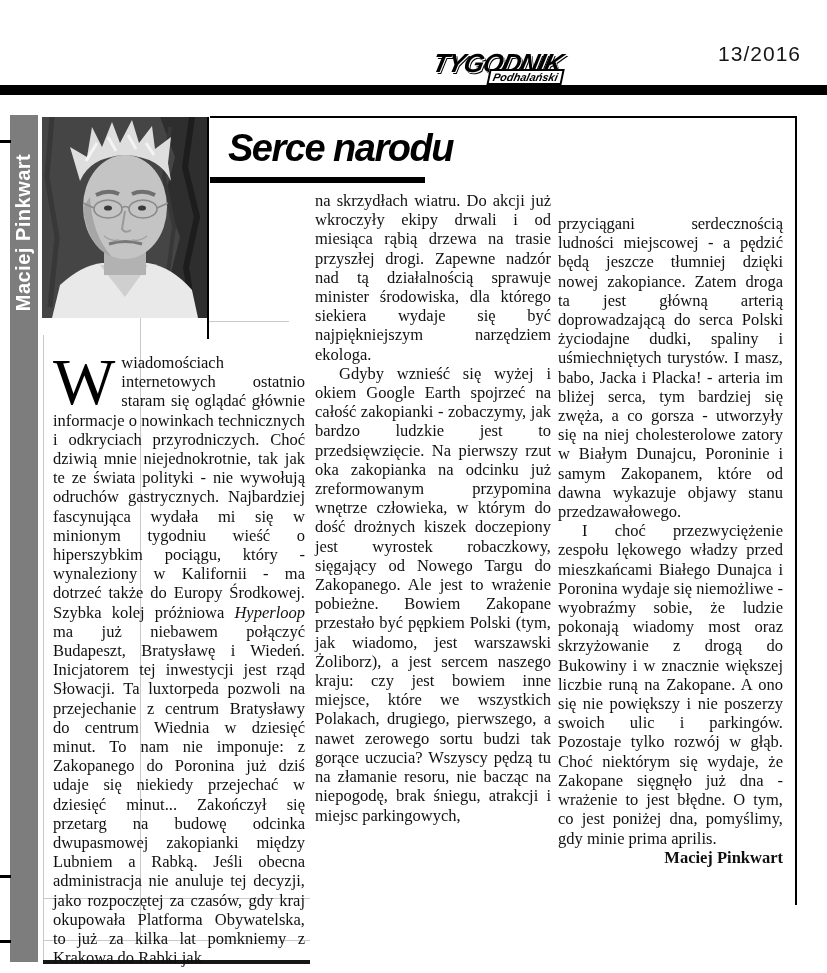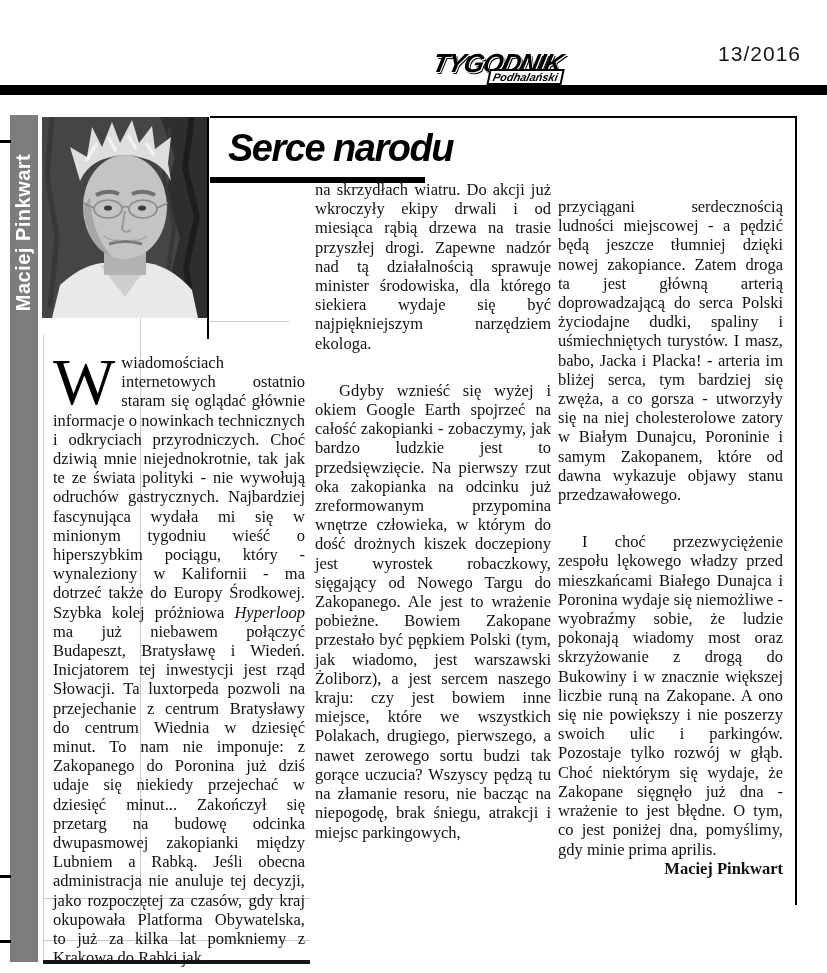--- a/index.html
+++ b/index.html
@@ -56,25 +56,25 @@
   .fv-1 { left:43px;  top:335px; width:1px; height:627px; }
   .fv-2 { left:140px; top:318px; width:1px; height:627px; }
   .fh-photo { left:209px; top:321px; width:80px;  height:1px; }
   .fh-1 { left:43px; top:898px; width:267px; height:1px; }
   .fh-2 { left:43px; top:940px; width:267px; height:1px; }
   .bottom-rule { position:absolute; left:43px; top:960px; width:267px; height:4px; background:#161616; }
 
   
   .col { position:absolute; font-size:16.5px; line-height:19.2px; text-align:justify; color:#101010; z-index:2; }
   .col p { margin:0; }
-  .col p.indent { text-indent:24px;margin-top:28px; }
+  .col p.indent { text-indent:24px; }
   .col p.sig { font-weight:bold; text-align:right; text-indent:0; }
   .col-1 { left:53px;  top:353px; width:252px; }
-  .col-2 { left:315px; top:180px; width:236px; }
-  .col-3 { left:558px; top:197px; width:225px; }
+  .col-2 { left:315px; top:191px; width:236px; }
+  .col-3 { left:558px; top:214px; width:225px; }
   .dropcap { float:left; font-size:66px; line-height:52px; padding:3px 6px 0 0; color:#000; }
 </style>
 </head>
 <body>
 
 <div class="page">
 
   <div class="logo">
     <span class="logo-main">TYGODNIK</span>
     <span class="logo-sub">Podhalański</span>

